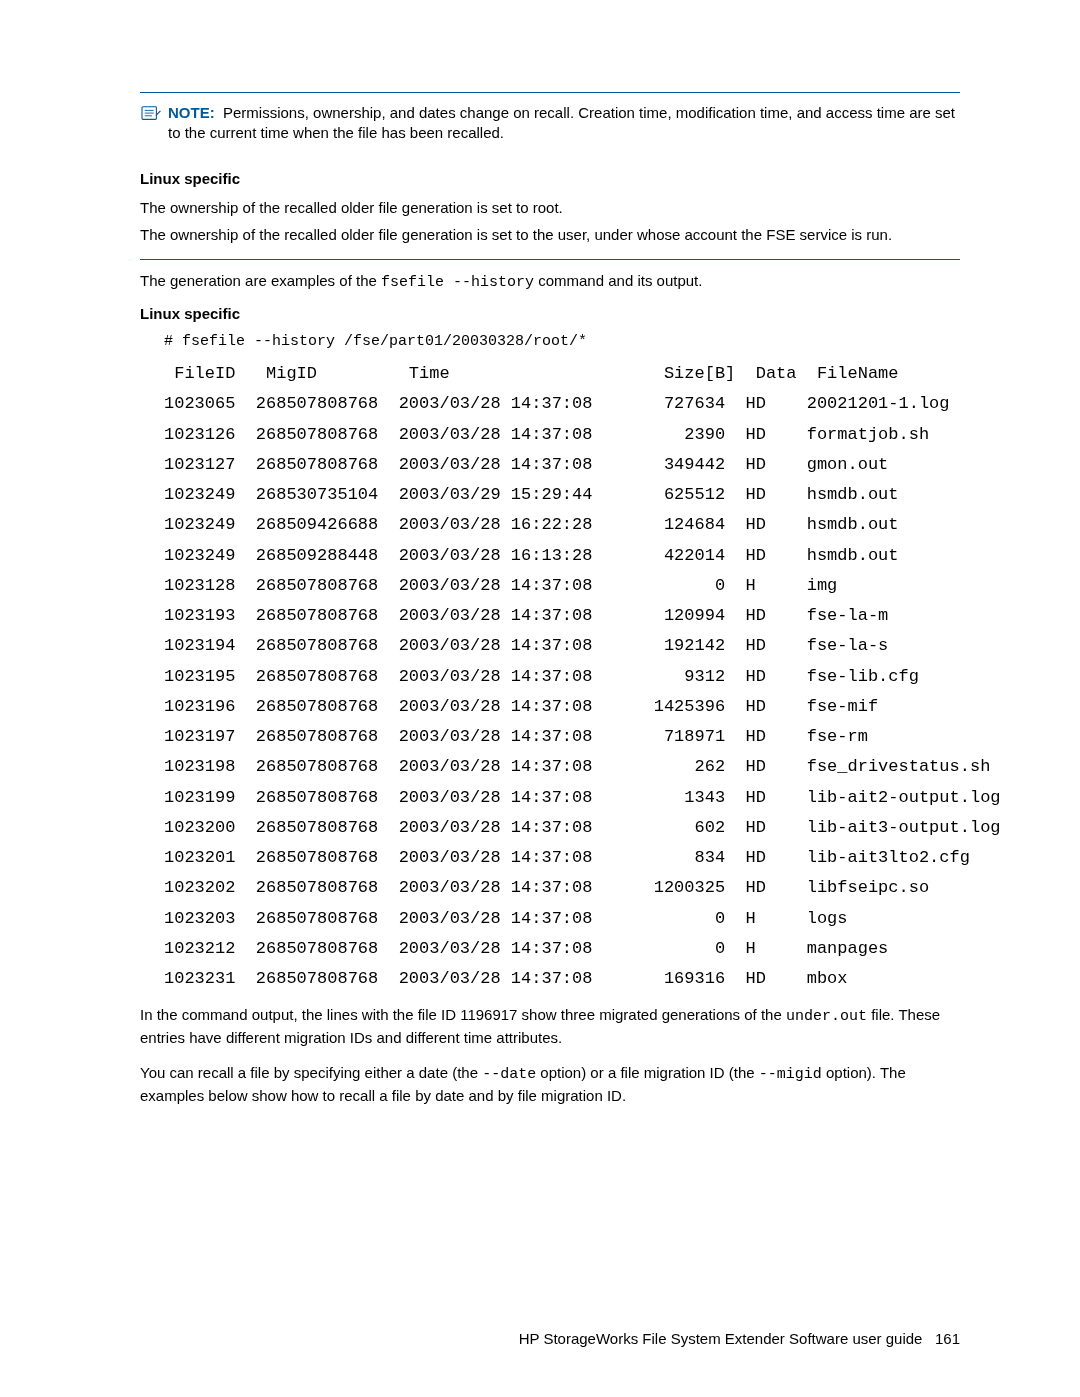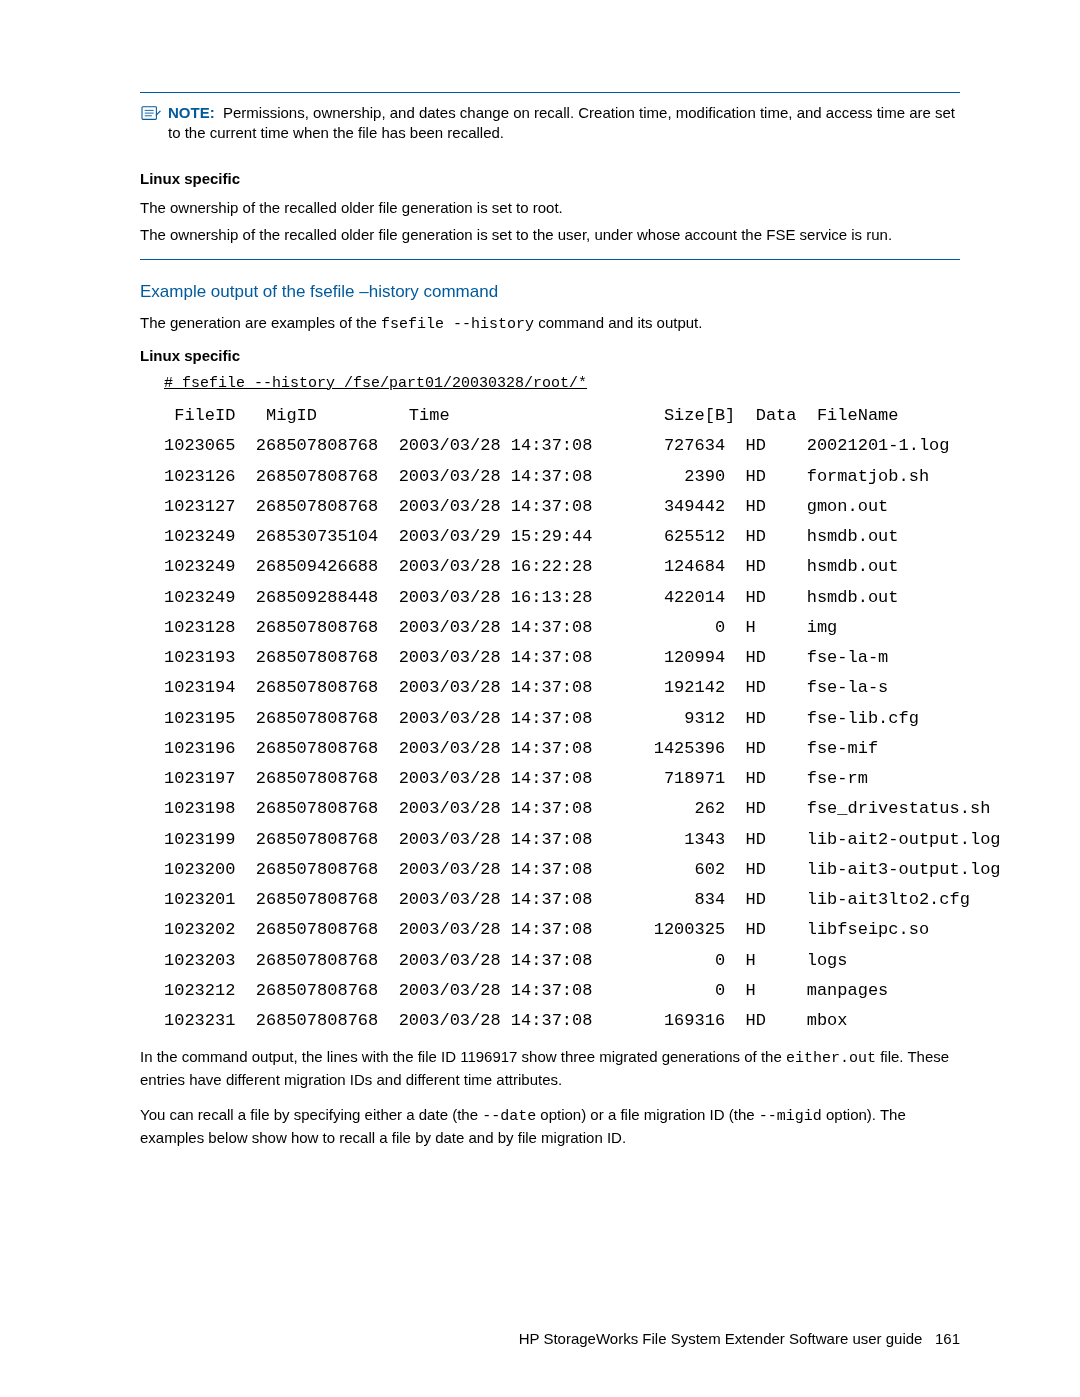--- a/index.html
+++ b/index.html
@@ -58,21 +58,20 @@
     font-size: 17px;
     margin-top: 22px;
     margin-bottom: 10px;
   }
   pre.code {
     font-family: "Courier New", monospace;
     font-size: 15px;
     white-space: pre;
     margin: 10px 0 6px 24px;
     line-height: 1.3;
-    text-decoration: underline;
   }
   pre.table {
     font-family: "Courier New", monospace;
     font-size: 17px;
     white-space: pre;
     margin: 8px 0 10px 24px;
     line-height: 1.78;
   }
   code.inline {
     font-family: "Courier New", monospace;
@@ -106,21 +105,20 @@
     </div>
   </div>
 
   <div class="subhead">Linux specific</div>
   <div class="para">The ownership of the recalled older file generation is set to root.</div>
 
   <div class="para">The ownership of the recalled older file generation is set to the user, under whose account the FSE service is run.</div>
 
   <hr class="hr-line" style="margin-top:14px;">
 
-  <div class="blue-head">Example output of the fsefile –history command</div>
 
   <div class="para">
     <span>The generation are examples of the </span><code class="inline">fsefile --history</code><span> command and its output.</span>
   </div>
 
   <div class="subhead" style="margin-top:12px;">Linux specific</div>
 
   <pre class="code"># fsefile --history /fse/part01/20030328/root/*</pre>
 
   <pre class="table" id="tbl"> FileID   MigID         Time                     Size[B]  Data  FileName
@@ -139,21 +137,21 @@
 1023198  268507808768  2003/03/28 14:37:08          262  HD    fse_drivestatus.sh
 1023199  268507808768  2003/03/28 14:37:08         1343  HD    lib-ait2-output.log
 1023200  268507808768  2003/03/28 14:37:08          602  HD    lib-ait3-output.log
 1023201  268507808768  2003/03/28 14:37:08          834  HD    lib-ait3lto2.cfg
 1023202  268507808768  2003/03/28 14:37:08      1200325  HD    libfseipc.so
 1023203  268507808768  2003/03/28 14:37:08            0  H     logs
 1023212  268507808768  2003/03/28 14:37:08            0  H     manpages
 1023231  268507808768  2003/03/28 14:37:08       169316  HD    mbox</pre>
 
   <div class="para">
-    <span>In the command output, the lines with the file ID 1196917 show three migrated generations of the </span><code class="inline">either.out</code><span> file. These entries have different migration IDs and different time attributes.</span>
+    <span>In the command output, the lines with the file ID 1196917 show three migrated generations of the </span><code class="inline">under.out</code><span> file. These entries have different migration IDs and different time attributes.</span>
   </div>
 
   <div class="para" style="margin-top:14px;">
     <span>You can recall a file by specifying either a date (the </span><code class="inline">--date</code><span> option) or a file migration ID (the </span><code class="inline">--migid</code><span> option). The examples below show how to recall a file by date and by file migration ID.</span>
   </div>
 
   <div class="footer">
     <span>HP StorageWorks File System Extender Software user guide</span>&nbsp;&nbsp;&nbsp;<span>161</span>
   </div>
 </div>

